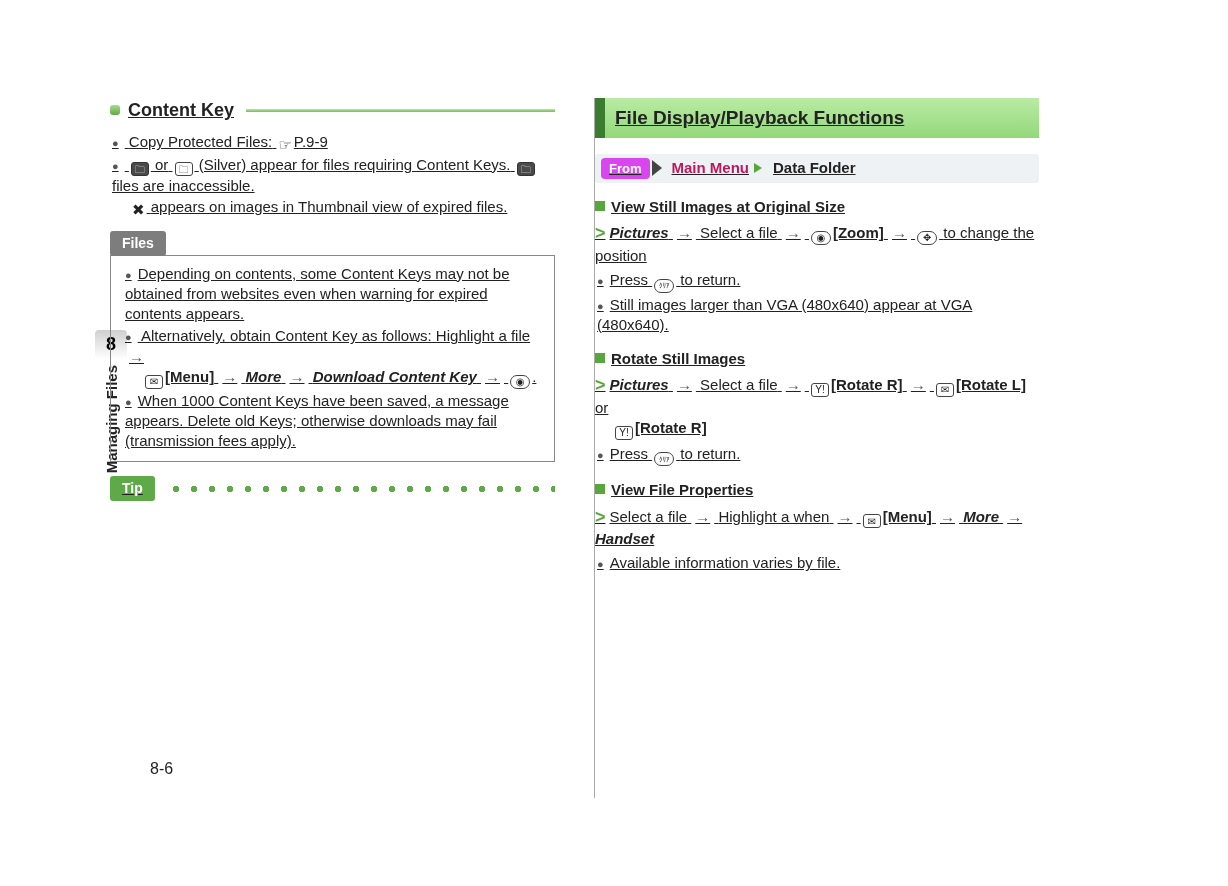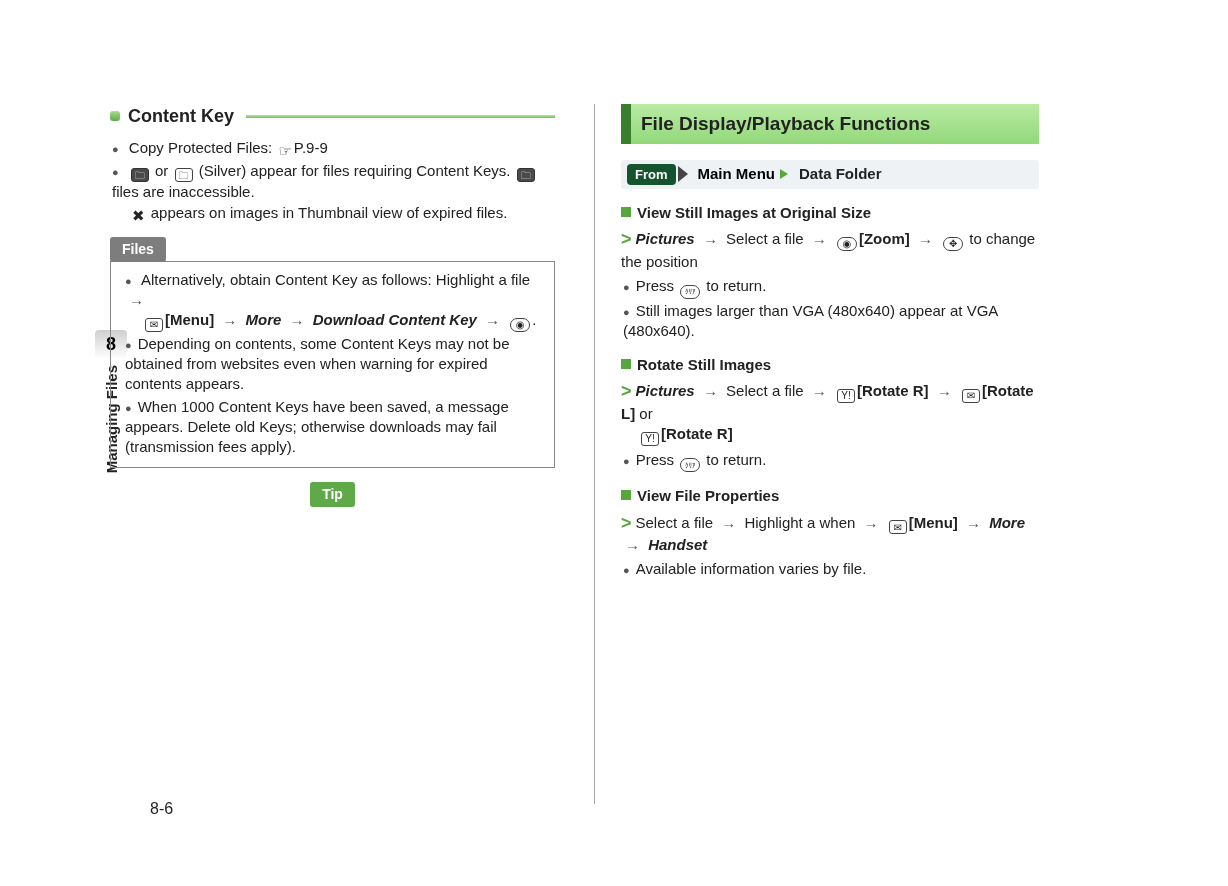--- a/index.html
+++ b/index.html
@@ -8,24 +8,25 @@
     height: 886px;
     font-family: "Helvetica Neue", Arial, sans-serif;
     color: #222;
     background: #fff;
     position: relative;
     overflow: hidden;
   }
   .page {
     position: absolute;
     left: 110px;
-    top: 104px;
+    top: 98px;
     width: 980px;
     height: 700px;
     display: flex;
+    text-decoration: underline;
   }
   .side-tab {
     position: absolute;
     left: 95px;
     top: 330px;
     width: 32px;
     text-align: center;
   }
   .side-tab .num-box {
     background: linear-gradient(#cfcfcf,#ffffff);
@@ -39,34 +40,33 @@
   .side-tab .vlabel {
     writing-mode: vertical-rl;
     font-weight: bold;
     font-size: 15px;
     display: inline-block;
     transform: rotate(180deg);
   }
   .page-num {
     position: absolute;
     left: 150px;
-    top: 800px;
+    top: 760px;
     font-size: 16px;
     font-weight: 500;
   }
   .col {
     width: 470px;
     padding-right: 25px;
     font-size: 15px;
     line-height: 1.35;
   }
   .col-divider {
     border-left: 1px solid #aaa;
     margin-left: 14px;
-    padding-left: 26px;
   }
   .sub-hdr {
     display: flex;
     align-items: center;
     font-weight: bold;
     font-size: 18px;
     margin-bottom: 10px;
   }
   .sub-hdr .bar { width: 10px; height: 10px; border-radius: 3px; margin-right: 8px; background: linear-gradient(180deg, #a6de8e, #60a94b);}
   .sub-hdr .underline { flex: 1; height: 3px; margin-left: 12px; background: linear-gradient(180deg, #b6e8a0, #74bc5a);}
@@ -81,36 +81,36 @@
   .from-row {
     background: #eef2f4;
     border-radius: 3px;
     padding: 4px 6px;
     display: flex;
     align-items: center;
     font-size: 15px;
     margin-bottom: 14px;
   }
   .from-pill {
-    background: #14532d;
+    background: #d946ef;
     color: #fff;
     border-radius: 4px;
     font-size: 13px;
     font-weight: bold;
     padding: 2px 8px;
     margin-right: 2px;
   }
   .from-arrow {
     width: 0; height: 0;
     border-left: 10px solid #444;
     border-top: 8px solid transparent;
     border-bottom: 8px solid transparent;
     margin-right: 10px;
   }
-  .from-main { color: #000000; font-weight: bold; }
+  .from-main { color: #be185d; font-weight: bold; }
   .from-sub { font-weight: bold; margin-left: 6px;}
   .play {
     width: 0; height: 0;
     border-left: 8px solid #58a73d;
     border-top: 5px solid transparent;
     border-bottom: 5px solid transparent;
     display: inline-block;
     vertical-align: 1px;
     margin: 0 5px;
   }
@@ -140,21 +140,21 @@
     font-size: 14px;
     padding: 3px 12px;
   }
   .note-lbl { background: #7d7d7d; }
   .note-box {
     border: 1px solid #888;
     padding: 8px 10px 8px 12px;
     margin-bottom: 14px;
   }
   .note-hdr { margin-top: 8px; margin-bottom: -1px;}
-  .tip-row { display: flex; align-items: center; margin-bottom: 8px; flex-direction: column;}
+  .tip-row { display: flex; align-items: center; margin-bottom: 8px;}
   .tip-lbl { background: #5fa948; }
   .dots { flex: 1; height: 8px; margin-left: 12px;
     background-image: radial-gradient(circle, #5fa948 3px, transparent 3.5px);
     background-size: 18px 8px; background-repeat: repeat-x; background-position: left center;
   }
   .icon {
     display: inline-flex; vertical-align: -3px; margin: 0 2px;
     width: 18px; height: 14px; align-items: center; justify-content: center;
     border: 1px solid #444; border-radius: 3px; font-size: 10px; background: #fff;
   }
@@ -202,30 +202,30 @@
         <span class="indent">
           <span class="icon nobord">✖</span>
           <span>appears on images in Thumbnail view of expired files.</span>
         </span>
       </li>
     </ul>
 
     <div class="note-hdr"><span class="note-lbl">Files</span></div>
     <div class="note-box">
       <ul class="bullet">
+        <li>Depending on contents, some Content Keys may not be obtained from websites even when warning for expired contents appears.</li>
         <li>
           <span>Alternatively, obtain Content Key as follows: Highlight a file</span> <span class="arrow">→</span>
           <span class="indent">
             <span class="icon">✉</span><span class="bold">[Menu]</span>
             <span class="arrow">→</span> <span class="ital">More</span>
             <span class="arrow">→</span> <span class="ital">Download Content Key</span>
             <span class="arrow">→</span> <span class="icon round">◉</span>.
           </span>
         </li>
-        <li>Depending on contents, some Content Keys may not be obtained from websites even when warning for expired contents appears.</li>
         <li>When 1000 Content Keys have been saved, a message appears. Delete old Keys; otherwise downloads may fail (transmission fees apply).</li>
       </ul>
     </div>
 
     <div class="tip-row">
       <span class="tip-lbl">Tip</span>
       <span class="dots"></span>
     </div>
 
   </div>

